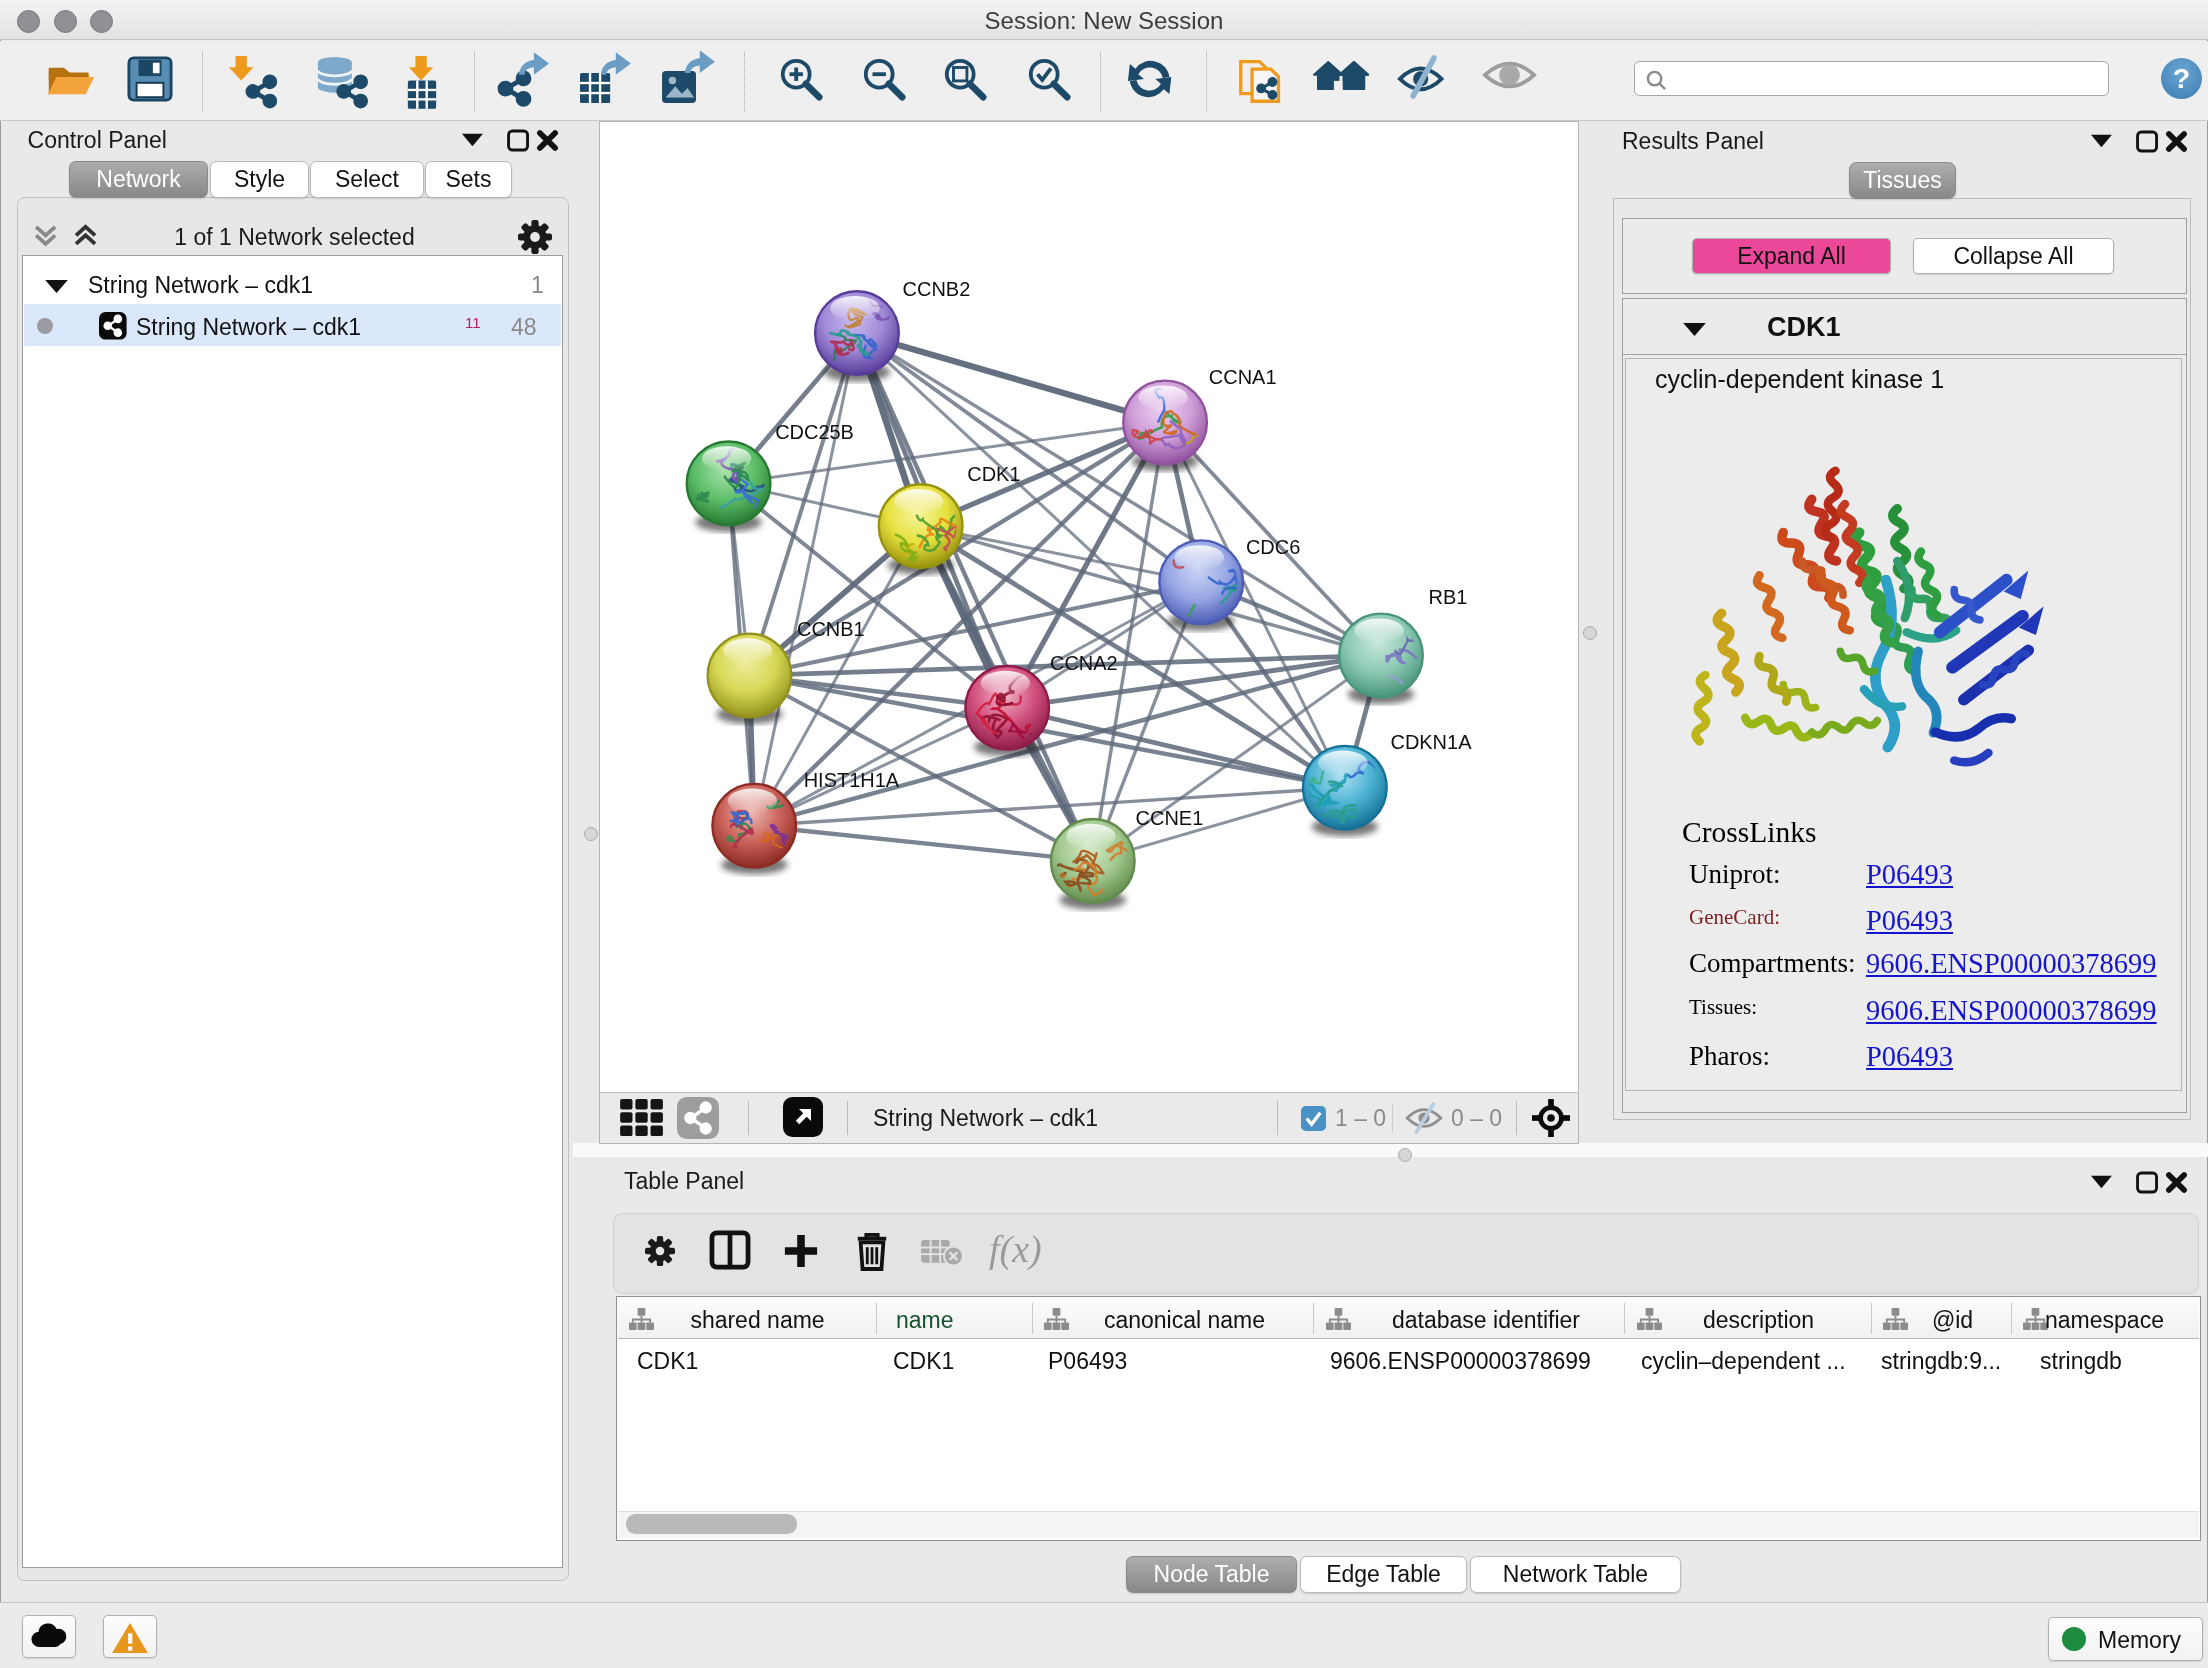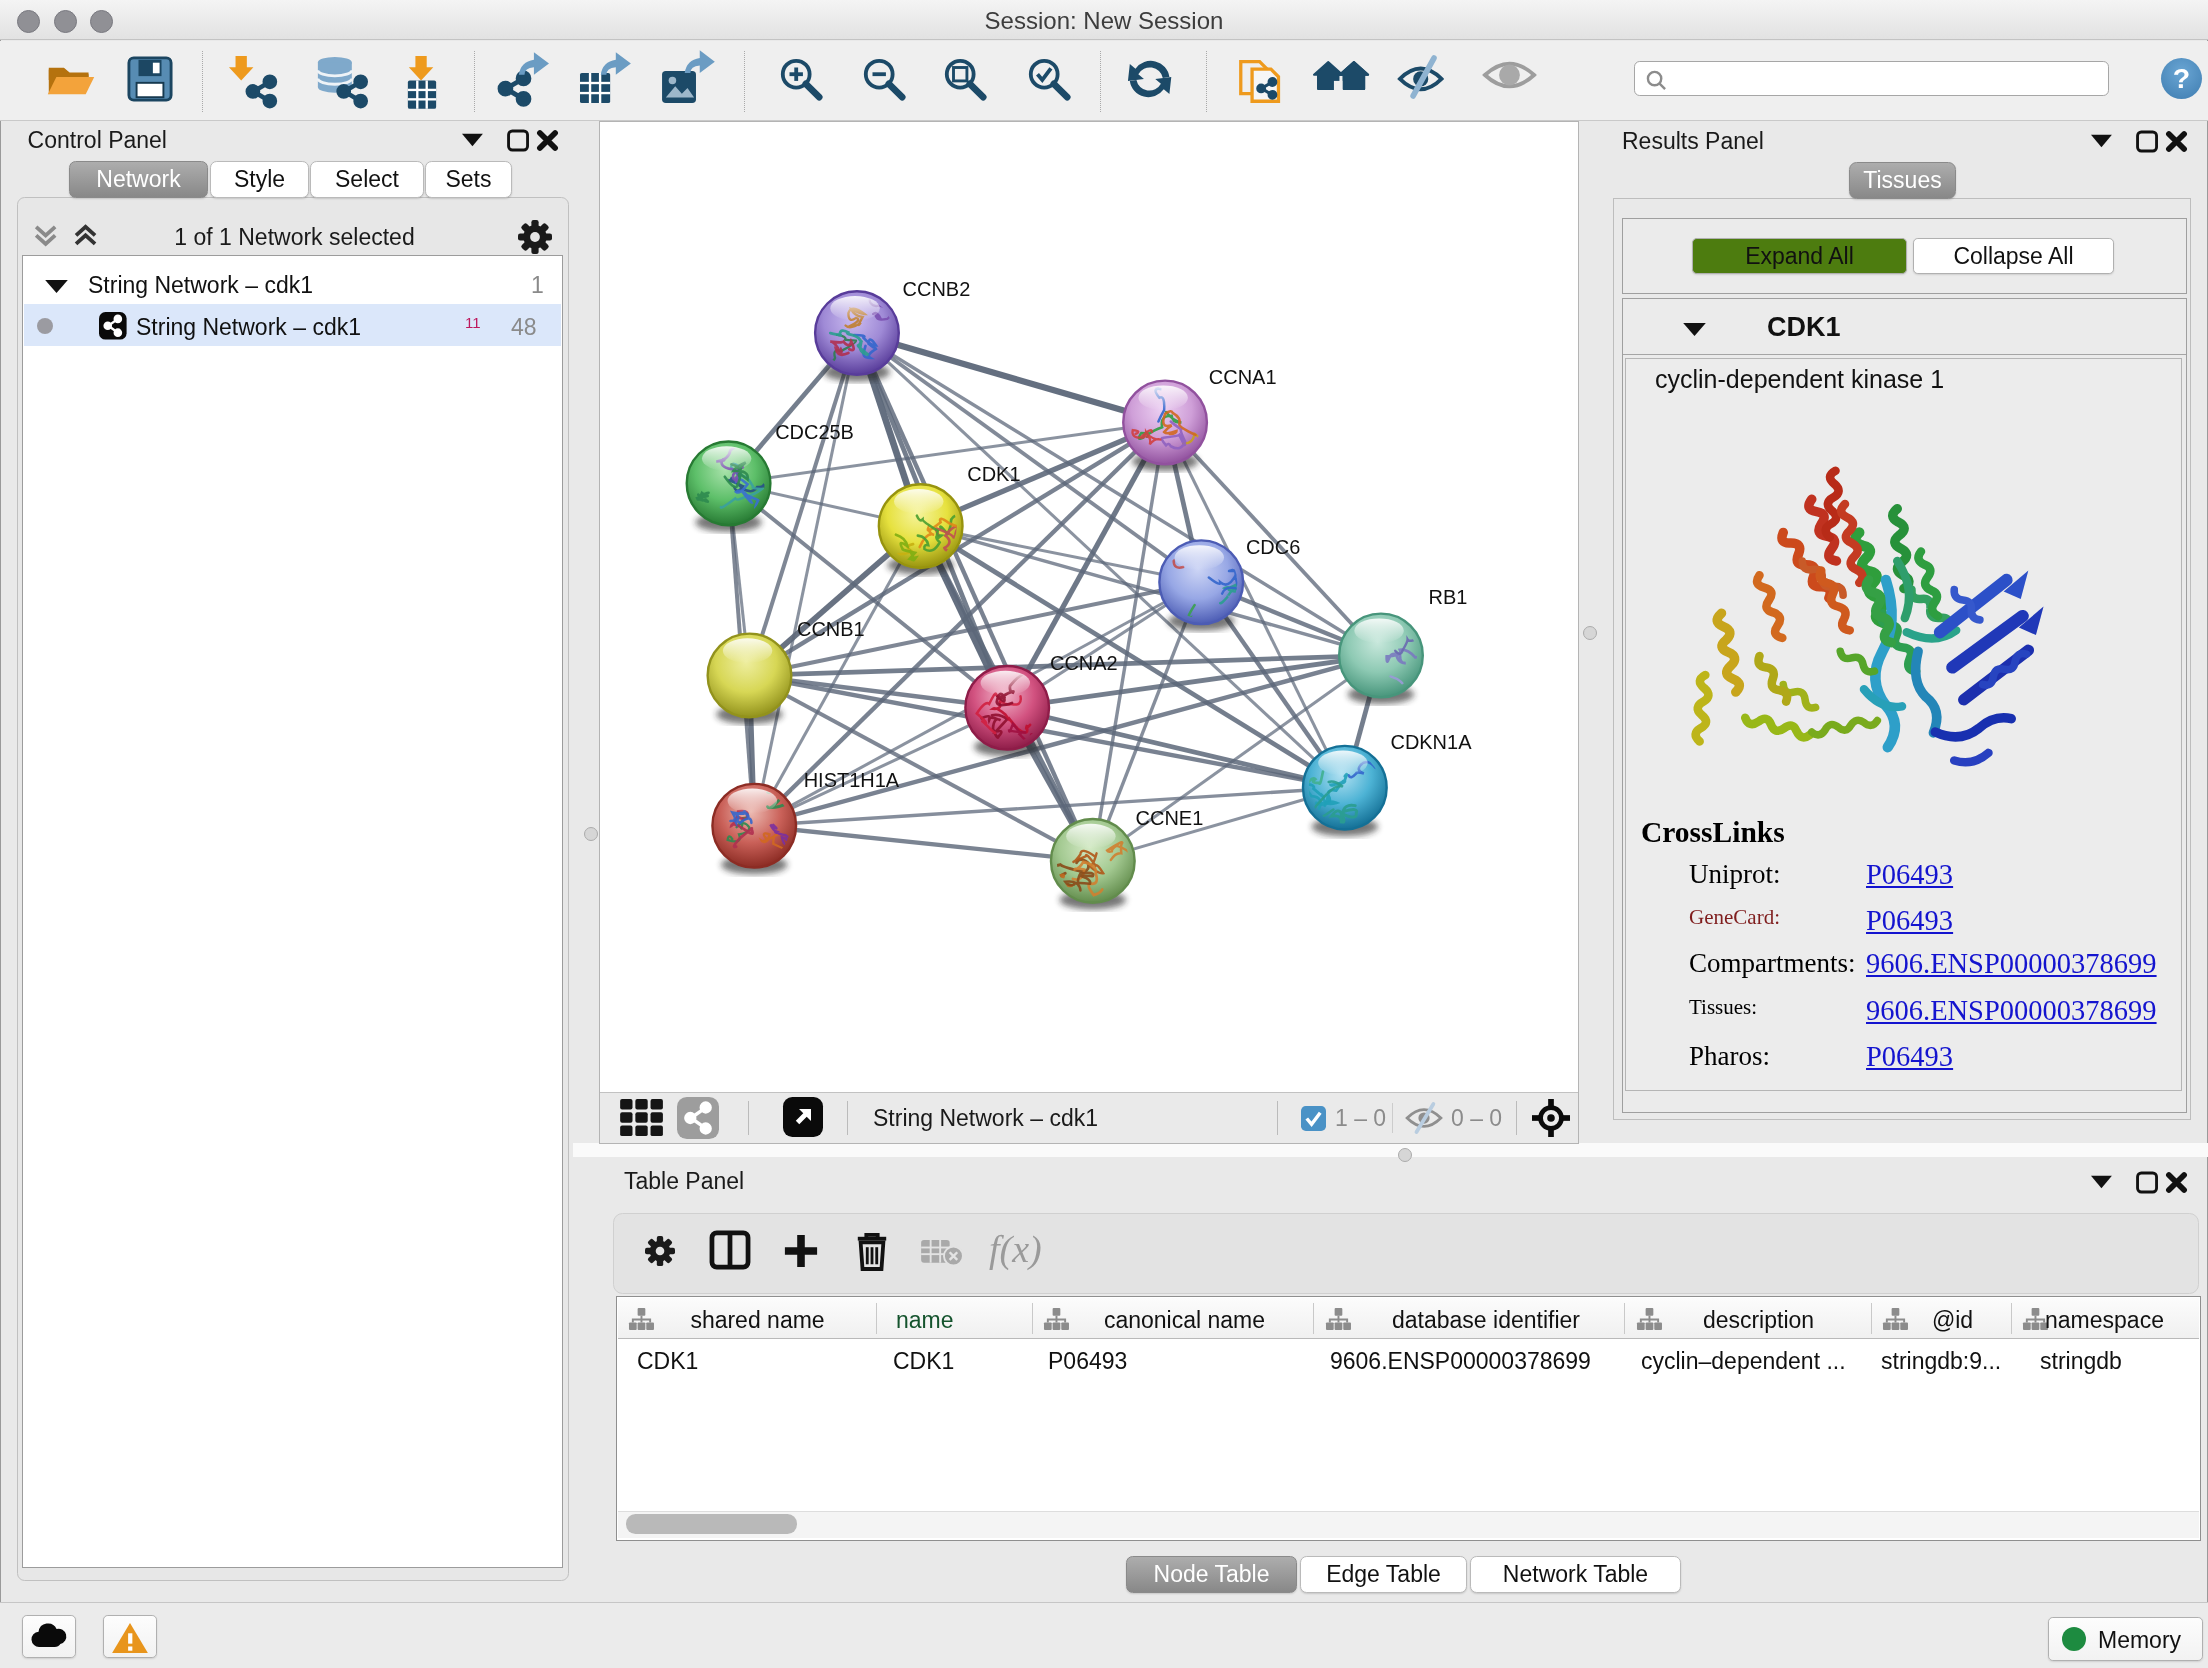--- a/index.html
+++ b/index.html
@@ -562,21 +562,21 @@
   </svg>
 <div class="panel-title" style="position:absolute;left:1622px;top:128px">Results Panel</div>
 <svg style="left:2091px;top:129px" width="114" height="25" viewBox="0 0 120 26">
     <path d="M0 6 h22 l-11 13 z" fill="#111"></path>
     <rect x="49" y="3" width="20" height="20" rx="4" fill="none" stroke="#111" stroke-width="3"></rect>
     <path d="M82 5 l16 16 M98 5 l-16 16" stroke="#111" stroke-width="6" stroke-linecap="round"></path>
   </svg>
 <div style="position:absolute;left:1613px;top:198px;width:578px;height:922px;background:#e9e9e9;border:1px solid #bdbdbd"></div>
 <div class="tab tabsel" style="left:1849px;top:162px;width:107px;line-height:35px;border-radius:7.6px">Tissues</div>
 <div style="position:absolute;left:1622px;top:218px;width:565px;height:76px;background:#ebebeb;border:1px solid #9f9f9f"></div>
-<div class="gray-btn" style="left:1692px;top:238px;width:215px;height:36px;line-height:34px;background:#4d7c0f">Expand All</div>
+<div class="gray-btn" style="left:1692px;top:238px;width:199px;height:36px;line-height:34px;background:#ec4899">Expand All</div>
 <div class="gray-btn" style="left:1913px;top:238px;width:201px;height:36px;line-height:34px;background:#fff">Collapse All</div>
 <div style="position:absolute;left:1622px;top:298px;width:565px;height:815px;background:#ebebeb;border:1px solid #9f9f9f"></div>
 <svg style="left:1682px;top:322px" width="25" height="16" viewBox="0 0 26 17">
     <path d="M1 1 h24 l-12 14 z" fill="#111"></path>
   </svg>
 <div style="position:absolute;left:1767px;top:312px;font-size:27px;font-weight:bold;color:#111">CDK1</div>
 <div style="position:absolute;left:1623px;top:354px;width:563px;height:0;border-top:1px solid #a5a5a5"></div>
 <div style="position:absolute;left:1625px;top:358px;width:557px;height:733px;background:#ececec;border:1px solid #b5b5b5"></div>
 <div style="position:absolute;left:1655px;top:365px;font-size:25px;color:#111">cyclin-dependent kinase 1</div>
 <svg style="left:1669px;top:447px" width="371" height="323" viewBox="0 0 390 340">
@@ -610,21 +610,21 @@
       <path d="M265 110 Q258 119 269 124 Q279 128 272 137 Q265 146 276 151 Q286 155 279 164 Q273 173 283 178" stroke="#2e9e40" stroke-width="9" fill="none"></path>
       <path d="M95 220 Q91 231 102 232 Q113 234 109 244 Q105 255 116 256 Q127 258 123 268" stroke="#b0a818" stroke-width="9" fill="none"></path>
       <path d="M180 215 Q182 225 192 222 Q202 219 204 229 Q206 239 216 236" stroke="#56a52a" stroke-width="8" fill="none"></path>
       <path d="M300 150 Q299 160 309 161 Q319 162 318 171 Q317 181 327 182" stroke="#3558cc" stroke-width="8" fill="none"></path>
       <path d="M240 120 q20 30 8 60" stroke="#2f9e6c" stroke-width="9" fill="none"></path>
       <path d="M205 255 q18 22 40 18" stroke="#28a0b8" stroke-width="9" fill="none"></path>
       <path d="M280 300 q26 12 46 -4 q16 -14 34 -10" stroke="#1830b0" stroke-width="10" fill="none"></path>
       <path d="M300 330 q20 6 36 -8" stroke="#2840c0" stroke-width="9" fill="none"></path>
     </g>
   </svg>
-<div class="ser" style="position:absolute;left:1641px;top:816px;font-size:29.5px;font-weight:bold;color:#000">CrossLinks</div>
+<div class="ser" style="position:absolute;left:1682px;top:816px;font-size:29.5px;font-weight:normal;color:#000">CrossLinks</div>
 <div class="ser" style="position:absolute;left:1689px;top:859px;font-size:27px;color:#000">Uniprot:</div>
 <div class="ser" style="position:absolute;left:1866px;top:859px;font-size:28.5px;color:#1414cf;text-decoration:underline">P06493</div>
 <div class="ser" style="position:absolute;left:1689px;top:905px;font-size:21px;color:#7f1d1d">GeneCard:</div>
 <div class="ser" style="position:absolute;left:1866px;top:905px;font-size:28.5px;color:#1414cf;text-decoration:underline">P06493</div>
 <div class="ser" style="position:absolute;left:1689px;top:948px;font-size:27px;color:#000">Compartments:</div>
 <div class="ser" style="position:absolute;left:1866px;top:948px;font-size:28.5px;color:#1414cf;text-decoration:underline">9606.ENSP00000378699</div>
 <div class="ser" style="position:absolute;left:1689px;top:995px;font-size:21px;color:#000">Tissues:</div>
 <div class="ser" style="position:absolute;left:1866px;top:995px;font-size:28.5px;color:#1414cf;text-decoration:underline">9606.ENSP00000378699</div>
 <div class="ser" style="position:absolute;left:1689px;top:1041px;font-size:27px;color:#000">Pharos:</div>
 <div class="ser" style="position:absolute;left:1866px;top:1041px;font-size:28.5px;color:#1414cf;text-decoration:underline">P06493</div>

